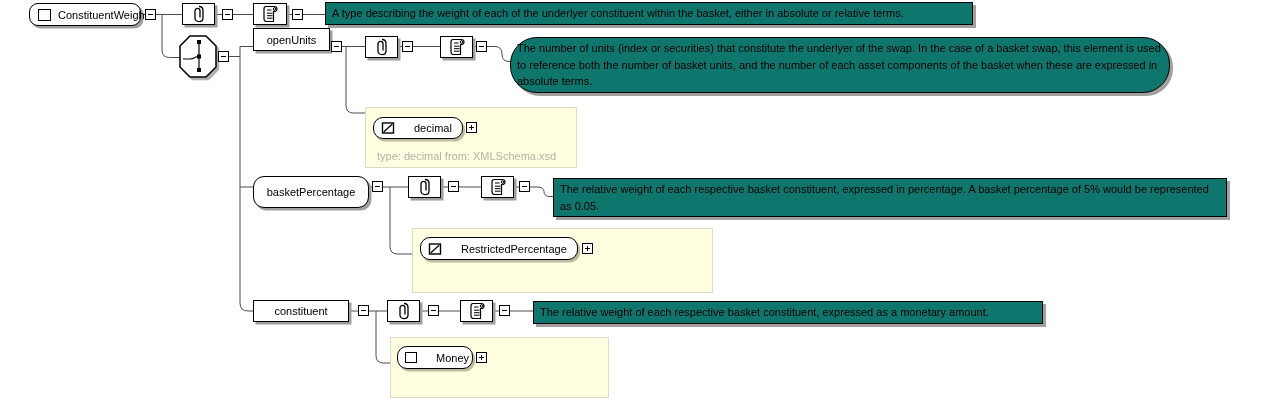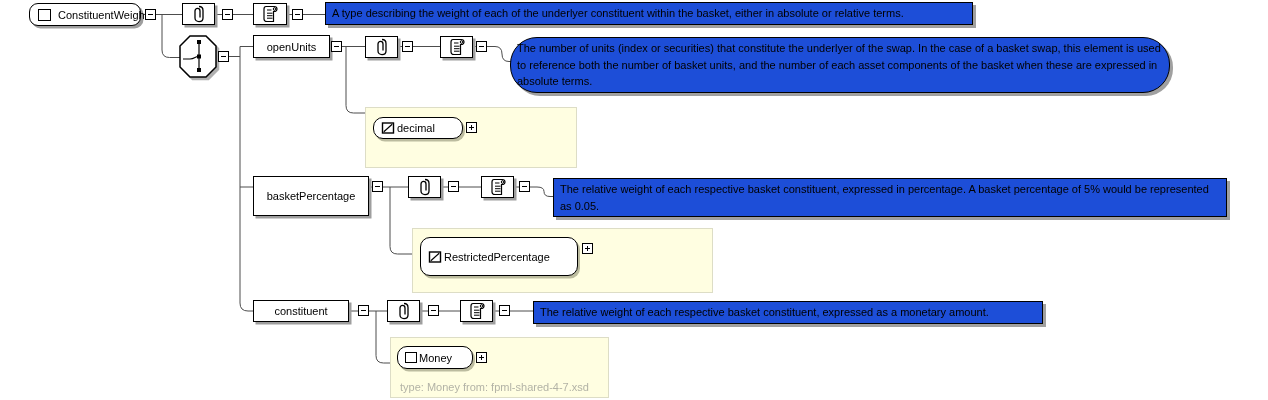--- a/index.html
+++ b/index.html
@@ -24,34 +24,34 @@
   .octa{position:absolute;}
 
   
   .icobox{
     position:absolute;background:#fff;border:1.2px solid #000;
     box-shadow:2.5px 2.5px 0 #9e9e9e;display:flex;align-items:center;justify-content:center;
   }
 
   
   .docbox{
-    position:absolute;background:#1d4ed8;border:1px solid #000;
+    position:absolute;background:#0f766e;border:1px solid #000;
     box-shadow:3px 3px 0 #a0a0a0;padding:2px 6px;line-height:16.5px;font-size:11px;
   }
 
   
   .exp{position:absolute;width:11px;height:11px;background:#fff;border:1px solid #000;}
   .exp::before{content:"";position:absolute;left:2px;right:2px;top:4px;height:1px;background:#000;}
   .exp.plus::after{content:"";position:absolute;top:2px;bottom:2px;left:4px;width:1px;background:#000;}
 
   
   .typepanel{position:absolute;background:#fffee1;border:1px solid #ddddc6;}
   .pill{
     position:absolute;background:#fff;border:1.5px solid #000;border-radius:10px;
-    box-shadow:2px 2.5px 0 #bcbc9f;display:flex;align-items:center;padding-left:7px;gap:2px;
+    box-shadow:2px 2.5px 0 #bcbc9f;display:flex;align-items:center;padding-left:7px;gap:19px;
     font-size:11px;white-space:nowrap;cursor:default;
   }
   .caption{position:absolute;color:#b3b3a6;font-size:11px;white-space:nowrap;}
 </style>
 </head>
 <body>
 
 <div class="canvas">
 
   <svg class="wires" viewBox="0 0 1268 400">
@@ -112,21 +112,21 @@
         <path d="M5,25 H12 C17,25 16,22.5 21,22.5" fill="none" stroke="#000" stroke-width="1.2"></path>
         <line x1="21" y1="7" x2="21" y2="38" stroke="#000" stroke-width="1.2"></line>
         <rect x="19" y="6" width="4" height="4" fill="#000"></rect>
         <rect x="19" y="20.5" width="4" height="4" fill="#000"></rect>
         <rect x="19" y="34" width="4" height="4" fill="#000"></rect>
       </g>
     </svg>
   </div>
   <span class="exp" style="left:218px;top:51px;"></span>
 
-  <div class="elem" style="left:253px;top:35px;width:77px;height:23px;">
+  <div class="elem" style="left:253px;top:28px;width:77px;height:23px;">
     <span>openUnits</span>
   </div>
   <span class="exp" style="left:331px;top:41px;"></span>
 
   <div class="icobox" style="left:365px;top:36px;width:33px;height:22px;">
     <svg width="14" height="18" viewBox="0 0 14 18">
       <path d="M7,1.5 C9.4,1.5 11,3.2 11,5.5 L11,13 C11,15.2 9.3,16.6 7,16.6 C4.7,16.6 3,15.2 3,13 L3,6 C3,4.6 4.1,3.4 5.5,3.4 C6.9,3.4 8,4.6 8,6 L8,12.6" fill="none" stroke="#000" stroke-width="1.3"></path>
     </svg>
   </div>
   <span class="exp" style="left:402px;top:41px;"></span>
@@ -144,22 +144,23 @@
 
   <div class="typepanel" style="left:365px;top:107px;width:212px;height:61px;"></div>
   <div class="pill" style="left:373px;top:117px;width:90px;height:22px;">
     <svg width="14" height="14" viewBox="0 0 14 14">
       <rect x="1.5" y="2" width="11" height="10" fill="#fff" stroke="#000" stroke-width="1.4"></rect>
       <line x1="2.8" y1="10.8" x2="11.2" y2="3.2" stroke="#000" stroke-width="1.2"></line>
     </svg>
     <span>decimal</span>
   </div>
   <span class="exp plus" style="left:466px;top:122px;"></span>
-
-  <div class="elem" style="left:253px;top:176px;width:116px;height:40px;">
+  <div class="caption" style="left:377px;top:150px;">type: decimal from: XMLSchema.xsd</div>
+
+  <div class="elem" style="left:253px;top:176px;width:116px;height:32px;border-radius:11px;">
     <span>basketPercentage</span>
   </div>
   <span class="exp" style="left:372px;top:181px;"></span>
 
   <div class="icobox" style="left:408px;top:176px;width:33px;height:22px;">
     <svg width="14" height="18" viewBox="0 0 14 18">
       <path d="M7,1.5 C9.4,1.5 11,3.2 11,5.5 L11,13 C11,15.2 9.3,16.6 7,16.6 C4.7,16.6 3,15.2 3,13 L3,6 C3,4.6 4.1,3.4 5.5,3.4 C6.9,3.4 8,4.6 8,6 L8,12.6" fill="none" stroke="#000" stroke-width="1.3"></path>
     </svg>
   </div>
   <span class="exp" style="left:448px;top:181px;"></span>
@@ -169,21 +170,21 @@
       <path d="M6,1.5 H14.2 C15.8,1.5 17,2.6 17,4 C17,5.4 15.8,6.5 14.2,6.5 H13.5 V16.5 H6.8 C5.1,16.5 4,15.4 4,14 V4 C4,2.6 4.8,1.5 6,1.5 Z" fill="#fff" stroke="#000" stroke-width="1.2"></path>
       <ellipse cx="14.4" cy="4" rx="1.1" ry="1.4" fill="none" stroke="#000" stroke-width="1"></ellipse>
       <path d="M7,5 h4.5 M7,8.2 h5.5 M7,10.7 h5.5 M7,13.2 h5.5" stroke="#000" stroke-width="1" fill="none"></path>
     </svg>
   </div>
   <span class="exp" style="left:519px;top:181px;"></span>
 
   <div class="docbox" style="left:553px;top:178px;width:674px;min-height:36px;">The relative weight of each respective basket constituent, expressed in percentage. A basket percentage of 5% would be represented as 0.05.</div>
 
   <div class="typepanel" style="left:412px;top:228px;width:301px;height:65px;"></div>
-  <div class="pill" style="left:420px;top:237px;width:158px;height:39px;">
+  <div class="pill" style="left:420px;top:237px;width:158px;height:23px;">
     <svg width="14" height="14" viewBox="0 0 14 14">
       <rect x="1.5" y="2" width="11" height="10" fill="#fff" stroke="#000" stroke-width="1.4"></rect>
       <line x1="2.8" y1="10.8" x2="11.2" y2="3.2" stroke="#000" stroke-width="1.2"></line>
     </svg>
     <span>RestrictedPercentage</span>
   </div>
   <span class="exp plus" style="left:582px;top:243px;"></span>
 
   <div class="elem" style="left:253px;top:300px;width:96px;height:22px;">
     <span>constituent</span>
@@ -207,15 +208,14 @@
   <span class="exp" style="left:499px;top:305px;"></span>
 
   <div class="docbox" style="left:533px;top:301px;width:510px;min-height:22px;">The relative weight of each respective basket constituent, expressed as a monetary amount.</div>
 
   <div class="typepanel" style="left:390px;top:337px;width:219px;height:61px;"></div>
   <div class="pill" style="left:397px;top:346px;width:76px;height:23px;">
     <span class="sq-ico" style="width:12px;height:11px;"></span>
     <span>Money</span>
   </div>
   <span class="exp plus" style="left:476px;top:352px;"></span>
-  <div class="caption" style="left:400px;top:381px;">type: Money from: fpml-shared-4-7.xsd</div>
 
 </div>
 
 </body></html>

